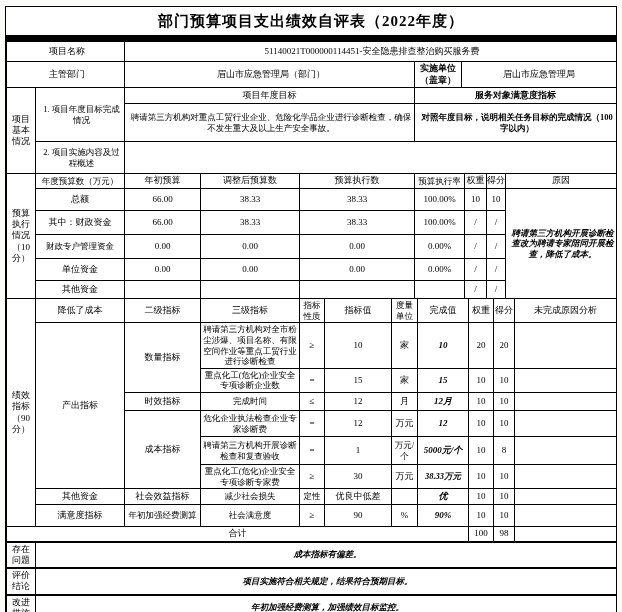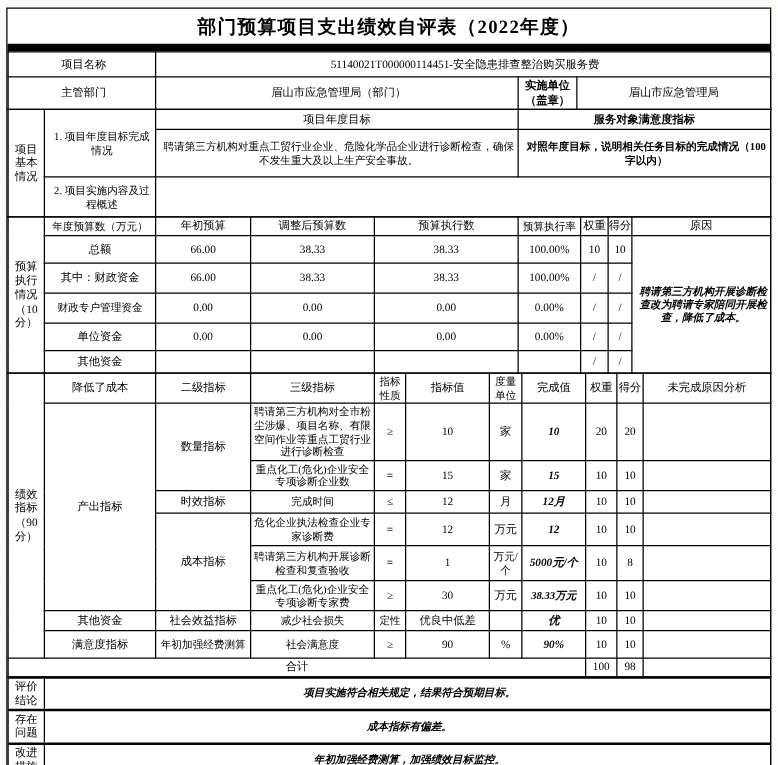--- a/index.html
+++ b/index.html
@@ -286,26 +286,26 @@
   </tbody>
     </table>
 
   <table class="thick-top">
     <colgroup>
         <col style="width:29px">
         <col style="width:581px">
       </colgroup>
     <tbody>
         <tr class="h24">
+      <td class="side">存在问题</td>
+      <td class="left it sm">成本指标有偏差。</td>
+    </tr>
+    <tr class="h24">
       <td class="side">评价结论</td>
       <td class="left it sm">项目实施符合相关规定，结果符合预期目标。</td>
-    </tr>
-    <tr class="h24">
-      <td class="side">存在问题</td>
-      <td class="left it sm">成本指标有偏差。</td>
     </tr>
     <tr class="h20">
       <td class="side">改进措施</td>
       <td class="left it sm">年初加强经费测算，加强绩效目标监控。</td>
     </tr>
   </tbody>
     </table>
 
 </div>
 

